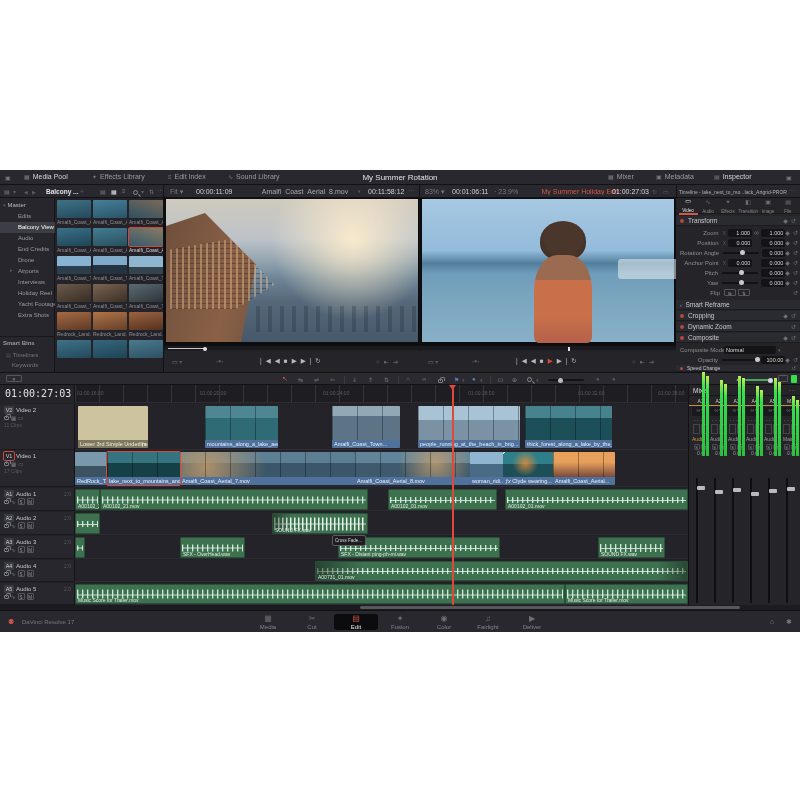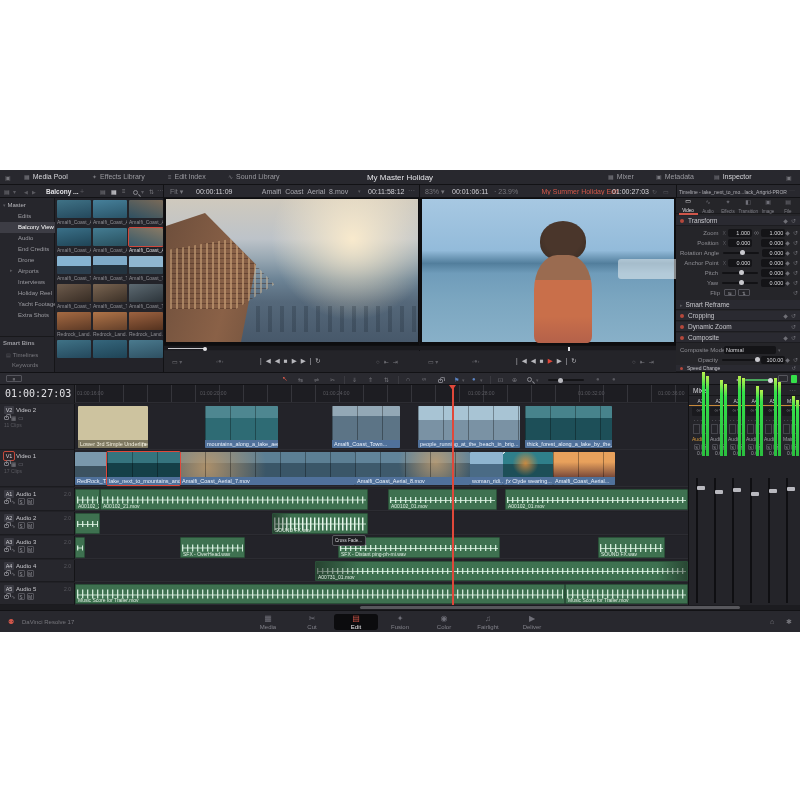--- a/index.html
+++ b/index.html
@@ -89,21 +89,21 @@
       <span>Effects Library</span>
         </span>
     <span class="ab btn" style="left:168px;top:3px">
       <span class="ic">≡</span>
       <span>Edit Index</span>
         </span>
     <span class="ab btn" style="left:228px;top:3px">
       <span class="ic">∿</span>
       <span>Sound Library</span>
         </span>
-    <div class="ab wh t8" style="left:0;top:3px;width:800px;text-align:center">My Master Holiday</div>
+    <div class="ab wh t8" style="left:0;top:3px;width:800px;text-align:center">My Summer Rotation</div>
     <span class="ab btn" style="left:608px;top:3px">
       <span class="ic">▦</span>
       <span>Mixer</span>
         </span>
     <span class="ab btn" style="left:656px;top:3px">
       <span class="ic">▣</span>
       <span>Metadata</span>
         </span>
     <span class="ab btn" style="left:714px;top:3px;color:#d6d6da">
       <span class="ic">▤</span>

